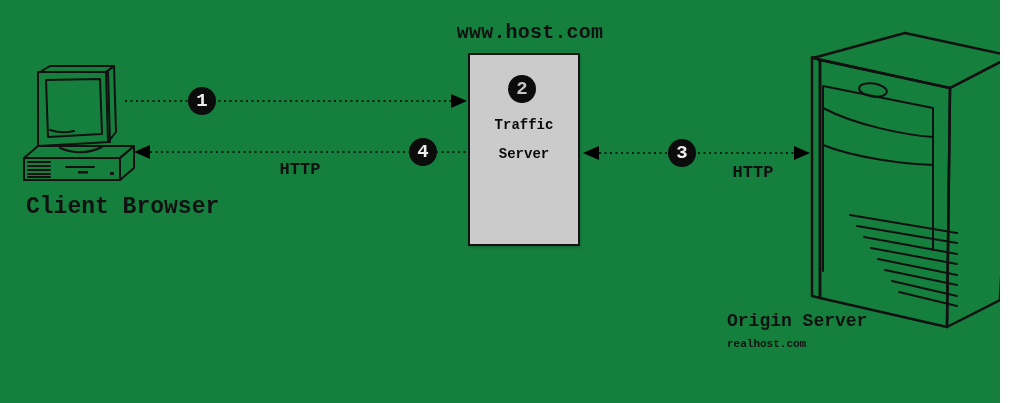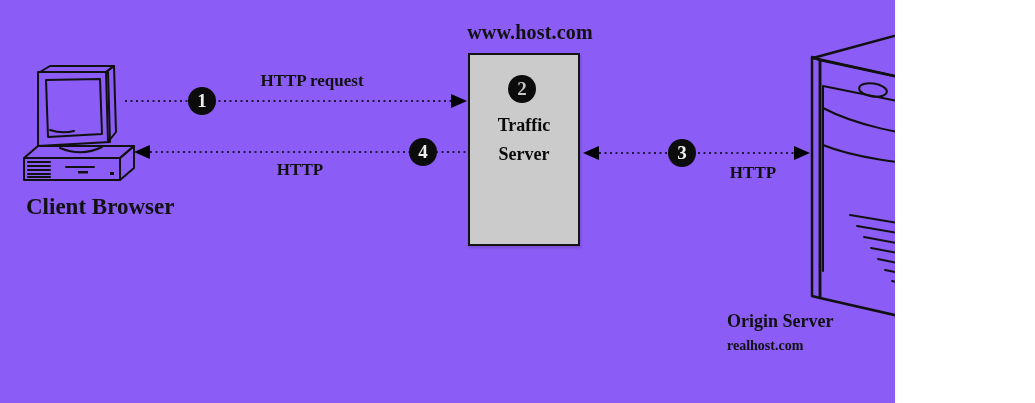--- a/index.html
+++ b/index.html
@@ -1,40 +1,40 @@
 <!DOCTYPE html>
 <html style="--box_fill: #cbcbcb; --box_border: #141414; --badge_bg: #0c0c0c; --badge_fg: #ededed; --badge2_fg: #c6c6c6; --line: #000000; --ink: #111111;"><head>
 <meta charset="utf-8">
 <style>
   :root{
     --box_fill:#cbcbcb; --box_border:#141414; --badge_bg:#0c0c0c;
     --badge_fg:#ededed; --badge2_fg:#c6c6c6; --line:#000000; --ink:#111111;
   }
   html,body{margin:0;padding:0;background:#fff;}
   .stage{
-    position:relative; width:895px; height:403px; background:#8b5cf6;
-    font-family:Liberation Serif, serif; overflow:hidden;
+    position:relative; width:1000px; height:403px; background:#15803d;
+    font-family:Liberation Mono, monospace; overflow:hidden;
   }
   .lbl{position:absolute; font-weight:bold; color:var(--ink); white-space:nowrap;}
   .host-label{left:448px; top:21px; width:164px; text-align:center; font-size:20px; letter-spacing:0.2px;}
   .req-label{left:232px; top:71px; width:160px; text-align:center; font-size:17px;}
   .resp-label{left:240px; top:160px; width:120px; text-align:center; font-size:17px;}
   .origin-http-label{left:693px; top:163px; width:120px; text-align:center; font-size:17px;}
   .client-label{left:26px; top:194px; font-size:23px;}
   .origin-name-label{left:727px; top:311px; font-size:18px; z-index:5;}
-  .origin-host-label{left:727px; top:338px; font-size:14px; z-index:5;}
+  .origin-host-label{left:727px; top:338px; font-size:11px; z-index:5;}
 
   .ts-box{
     position:absolute; left:468px; top:53px; width:112px; height:193px;
     background:var(--box_fill); border:2.5px solid var(--box_border);
     box-sizing:border-box; box-shadow:1px 2px 2px rgba(0,0,0,0.15); z-index:2;
   }
   .ts-name{
     position:absolute; top:56px; left:0; width:100%; text-align:center;
-    font-weight:bold; font-size:18px; line-height:29px; color:#0a0a0a;
+    font-weight:bold; font-size:14px; line-height:29px; color:#0a0a0a;
   }
   .badge{
     position:absolute; width:28px; height:28px; border-radius:50%;
     background:var(--badge_bg); color:var(--badge_fg);
     font-weight:bold; font-size:19px; line-height:28px; text-align:center;
     z-index:4;
   }
   .badge.b2{color:var(--badge2_fg);}
   .arrow-svg{position:absolute; z-index:3;}
   .art{position:absolute; z-index:1;}
@@ -131,21 +131,20 @@
   <div class="lbl host-label">www.host.com</div>
   <div class="ts-box">
     <div class="ts-name">Traffic Server</div>
   </div>
 
   <div class="badge" style="left:188px; top:87px;">1</div>
   <div class="badge b2" style="left:508px; top:75px;">2</div>
   <div class="badge" style="left:668px; top:139px;">3</div>
   <div class="badge" style="left:409px; top:138px;">4</div>
 
-  <div class="lbl req-label">HTTP request</div>
   <div class="lbl resp-label">HTTP</div>
   <div class="lbl origin-http-label">HTTP</div>
 
   <div class="lbl client-label">Client Browser</div>
   <div class="lbl origin-name-label">Origin Server</div>
   <div class="lbl origin-host-label">realhost.com</div>
 
 </div>
 
 </body></html>

